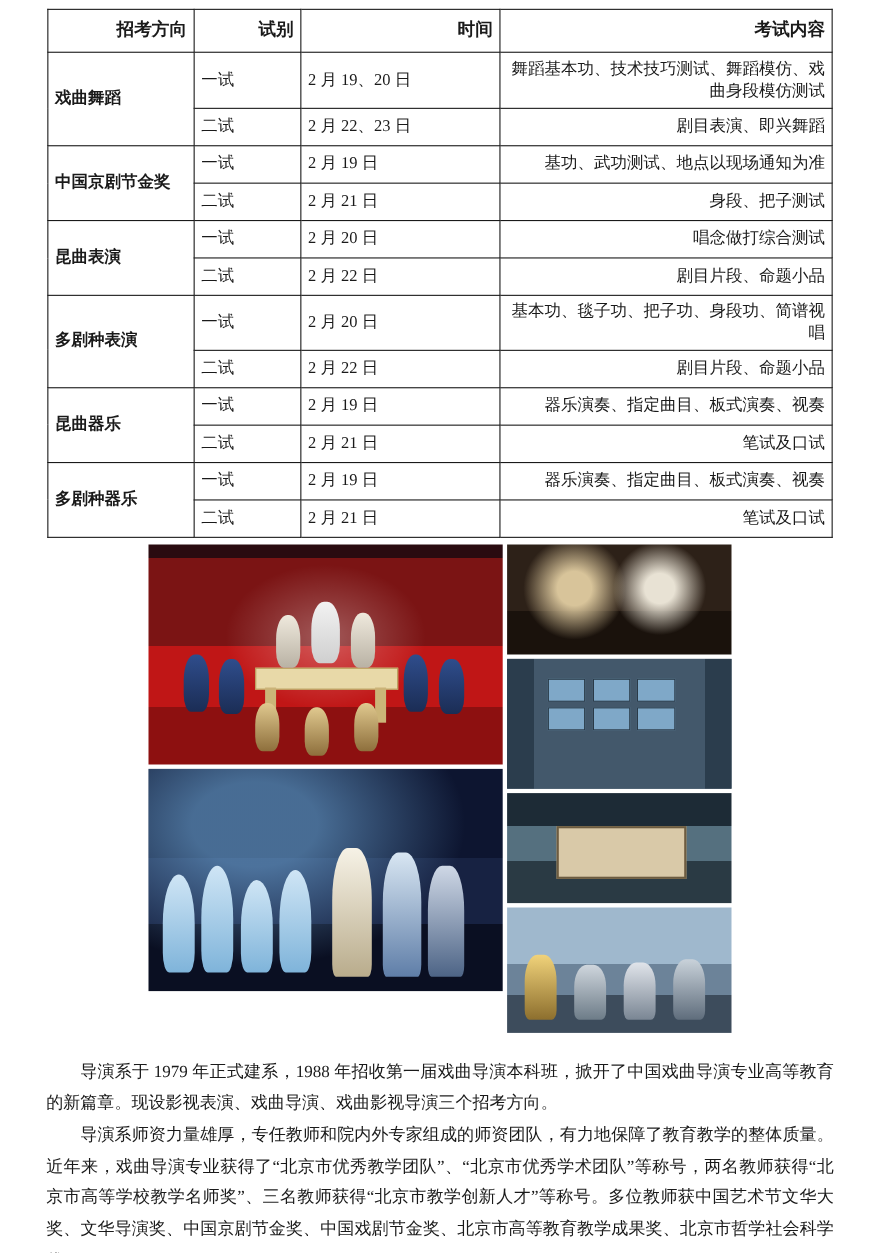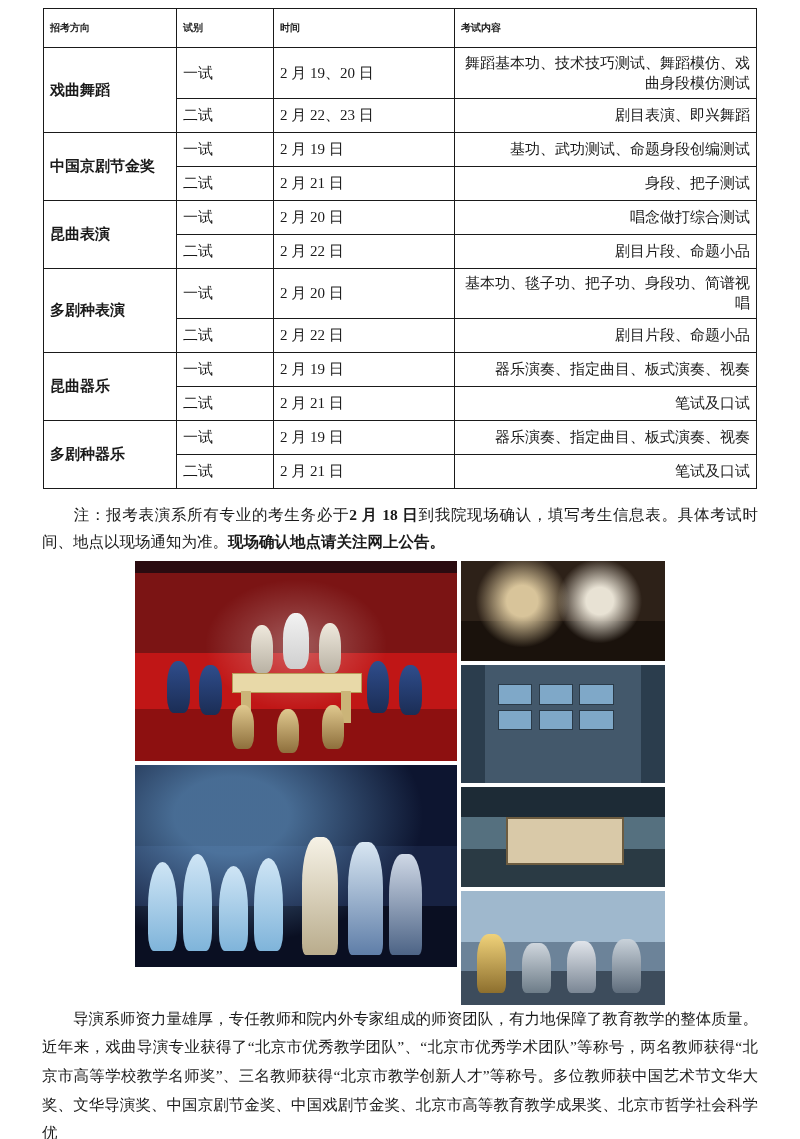--- a/index.html
+++ b/index.html
@@ -30,24 +30,24 @@
   }
   table.exam-table th,
   table.exam-table td {
     border: 1px solid #1a1a1a;
     font-size: 15px;
     line-height: 1.35;
     padding: 4px 6px;
     vertical-align: middle;
   }
   table.exam-table th {
-    text-align: left;
+    text-align: right;
     font-weight: bold;
     height: 30px;
-    font-size: 10px;
+    font-size: 16px;
   }
   td.col-dir {
     font-size: 15.5px;
     font-weight: bold;
   }
   td.col-round,
   td.col-time {
     text-align: left;
   }
   td.col-content {
@@ -206,21 +206,21 @@
       <tr class="r-norm">
         <td class="col-round">二试</td>
         <td class="col-time">2 月 22、23 日</td>
         <td class="col-content">剧目表演、即兴舞蹈</td>
       </tr>
 
       <tr class="r-norm">
         <td class="col-dir" rowspan="2">中国京剧节金奖</td>
         <td class="col-round">一试</td>
         <td class="col-time">2 月 19 日</td>
-        <td class="col-content">基功、武功测试、命题身段创编测试</td>
+        <td class="col-content">基功、武功测试、地点以现场通知为准</td>
       </tr>
       <tr class="r-norm">
         <td class="col-round">二试</td>
         <td class="col-time">2 月 21 日</td>
         <td class="col-content">身段、把子测试</td>
       </tr>
 
       <tr class="r-norm">
         <td class="col-dir" rowspan="2">昆曲表演</td>
         <td class="col-round">一试</td>
@@ -264,23 +264,20 @@
         <td class="col-content">器乐演奏、指定曲目、板式演奏、视奏</td>
       </tr>
       <tr class="r-norm">
         <td class="col-round">二试</td>
         <td class="col-time">2 月 21 日</td>
         <td class="col-content">笔试及口试</td>
       </tr>
     </tbody>
   </table>
 
-  <p class="note">
-    <span class="indent"></span><span>注：报考表演系所有专业的考生务必于</span><b>2 月 18 日</b><span>到我院现场确认，填写考生信息表。具体考试时间、地点以现场通知为准。</span><b>现场确认地点请关注网上公告。</b>
-  </p>
 
 
   <div class="collage">
     <div class="collage-left">
       <div class="ph ph1">
         <div class="table-top"></div>
         <div class="table-leg" style="left:33%"></div>
         <div class="table-leg" style="left:64%"></div>
         <div class="fig" style="left:46%; top:26%; width:8%; height:28%; background:linear-gradient(#f2f2f2,#cfcfcf);"></div>
         <div class="fig" style="left:36%; top:32%; width:7%; height:24%; background:linear-gradient(#efe9dd,#b9b2a4);"></div>
@@ -325,15 +322,16 @@
       <div class="ph ph6">
         <div class="person" style="left:8%; width:14%; height:52%; background:linear-gradient(#f0d27a,#8d6f2e);"></div>
         <div class="person" style="left:30%; width:14%; height:44%; background:linear-gradient(#cfd6dd,#6d7c88);"></div>
         <div class="person" style="left:52%; width:14%; height:46%; background:linear-gradient(#e0e4ea,#7a8694);"></div>
         <div class="person" style="left:74%; width:14%; height:48%; background:linear-gradient(#c9d2da,#5f6d7c);"></div>
         <span class="ph-label">现代戏剧排演场景</span>
       </div>
     </div>
   </div>
 
+  <p class="body-p first">导演系于 1979 年正式建系，1988 年招收第一届戏曲导演本科班，掀开了中国戏曲导演专业高等教育的新篇章。现设影视表演、戏曲导演、戏曲影视导演三个招考方向。</p>
   <p class="body-p">导演系师资力量雄厚，专任教师和院内外专家组成的师资团队，有力地保障了教育教学的整体质量。近年来，戏曲导演专业获得了“北京市优秀教学团队”、“北京市优秀学术团队”等称号，两名教师获得“北京市高等学校教学名师奖”、三名教师获得“北京市教学创新人才”等称号。多位教师获中国艺术节文华大奖、文华导演奖、中国京剧节金奖、中国戏剧节金奖、北京市高等教育教学成果奖、北京市哲学社会科学优</p>
 
 </div>
 
 </body></html>

